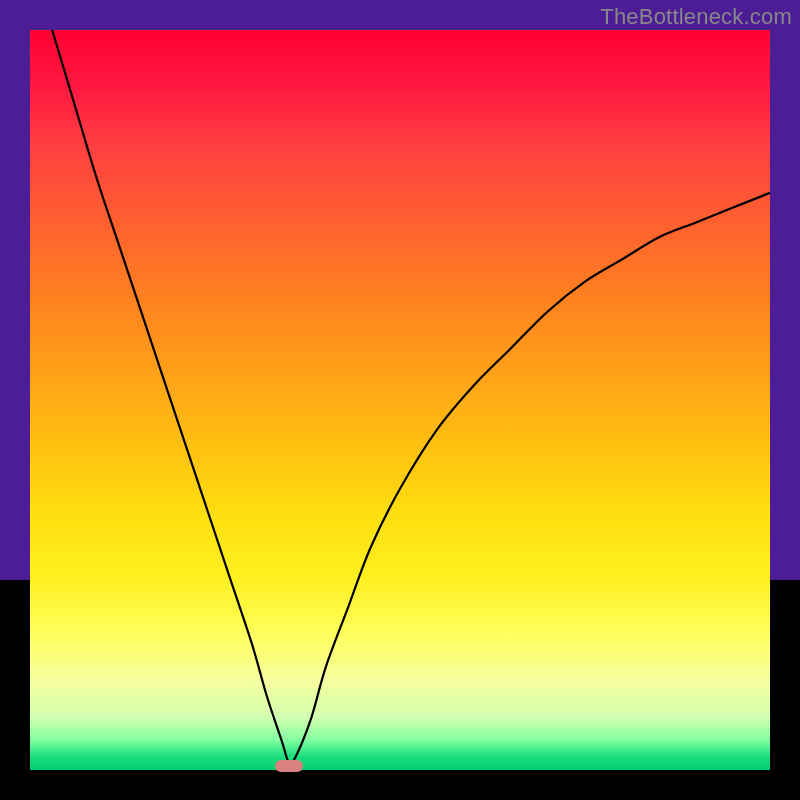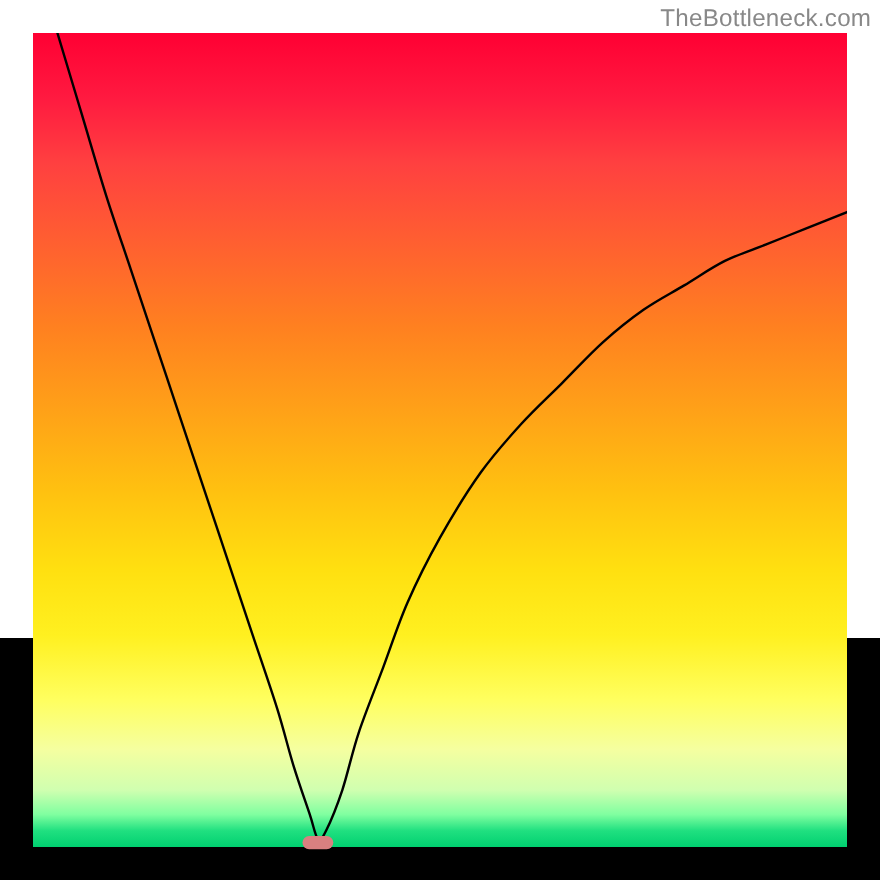--- a/index.html
+++ b/index.html
@@ -1,21 +1,21 @@
 <!DOCTYPE html>
 <html><head>
 <meta charset="utf-8">
 <style>
   * { margin: 0; padding: 0; box-sizing: border-box; }
   html, body { width: 800px; height: 800px; overflow: hidden; background: #000; }
   .frame {
     position: relative;
     width: 800px;
     height: 580px;
-    background: #ffffff;
+    background: #4c1d95;
   }
   .plot-area {
     position: absolute;
     left: 30px;
     top: 30px;
     width: 740px;
     height: 740px;
     background: linear-gradient(
       to bottom,
       #ff0033 0%,

